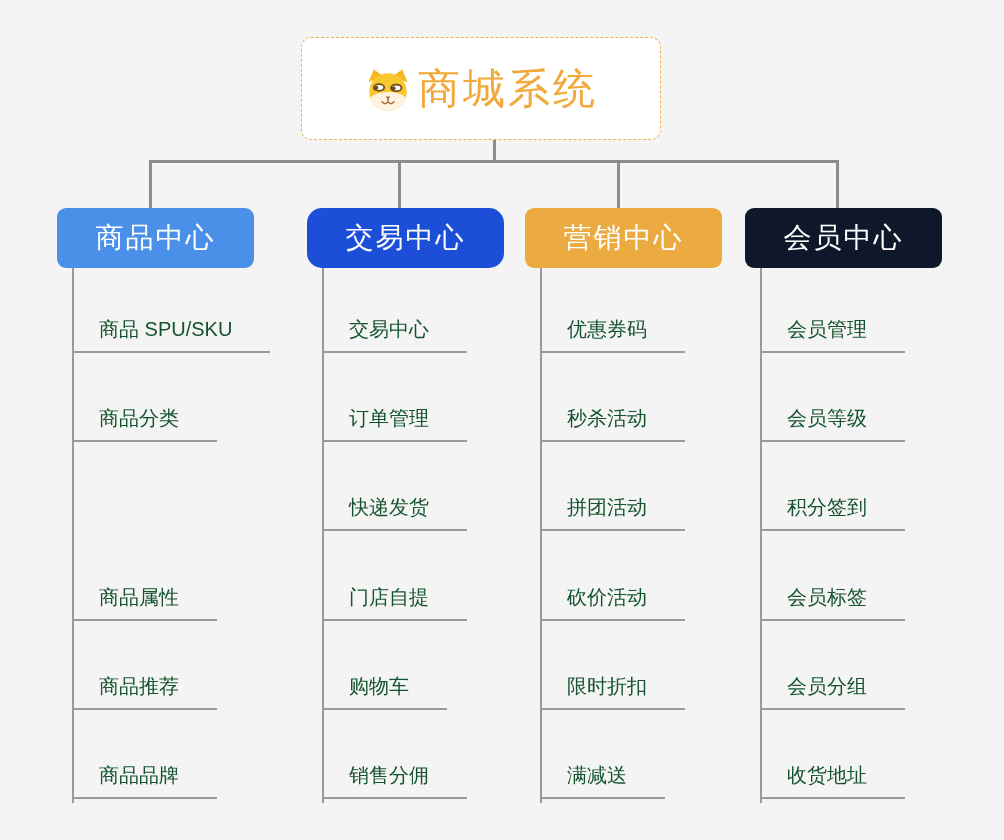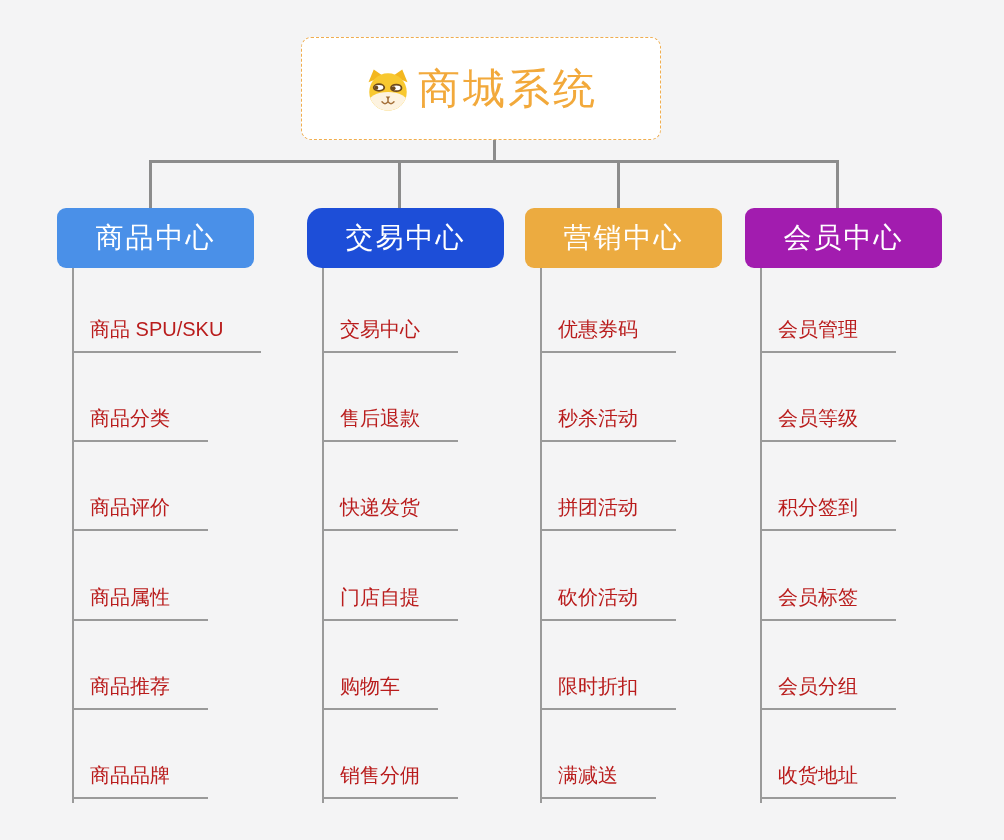--- a/index.html
+++ b/index.html
@@ -33,22 +33,22 @@
   .branch{
     position:absolute;left:0;top:0;width:197px;height:60px;border-radius:9px;
     display:flex;align-items:center;justify-content:center;
     color:#ffffff;font-size:28px;letter-spacing:2px;white-space:nowrap;
     cursor:pointer;
   }
   .spine{position:absolute;left:15px;top:60px;width:2px;height:535px;background:#9a9a9a;}
 
   .leaf{
     position:absolute;left:15px;
-    padding:0 38px 8px 18px;
-    font-size:20px;line-height:28px;color:#b91c1c;white-space:nowrap;
+    padding:0 38px 8px 27px;
+    font-size:20px;line-height:28px;color:#14532d;white-space:nowrap;
     border-bottom:2px solid #9a9a9a;cursor:pointer;
   }
   .leaf.r1{top:107px}.leaf.r2{top:196px}.leaf.r3{top:285px}
   .leaf.r4{top:375px}.leaf.r5{top:464px}.leaf.r6{top:553px}
 </style>
 </head>
 <body>
 
 <div id="stage">
 
@@ -80,50 +80,49 @@
   <div class="line drop d1"></div>
   <div class="line drop d2"></div>
   <div class="line drop d3"></div>
   <div class="line drop d4"></div>
 
   <div class="col c1">
     <div class="branch" style="background-color: rgb(74, 144, 232);">商品中心</div>
     <div class="spine"></div>
     <div class="leaf r1">商品 SPU/SKU</div>
     <div class="leaf r2">商品分类</div>
-    <div class="leaf r3">商品评价</div>
     <div class="leaf r4">商品属性</div>
     <div class="leaf r5">商品推荐</div>
     <div class="leaf r6">商品品牌</div>
   </div>
 
   <div class="col c2">
     <div class="branch" style="background-color: #1d4ed8; border-radius: 15px;">交易中心</div>
     <div class="spine"></div>
     <div class="leaf r1">交易中心</div>
-    <div class="leaf r2">售后退款</div>
+    <div class="leaf r2">订单管理</div>
     <div class="leaf r3">快递发货</div>
     <div class="leaf r5">购物车</div>
     <div class="leaf r4">门店自提</div>
     <div class="leaf r6">销售分佣</div>
   </div>
 
   <div class="col c3">
     <div class="branch" style="background-color: rgb(236, 171, 64); font-family: Liberation Serif, serif;">营销中心</div>
     <div class="spine"></div>
     <div class="leaf r1">优惠券码</div>
     <div class="leaf r2">秒杀活动</div>
     <div class="leaf r3">拼团活动</div>
     <div class="leaf r4">砍价活动</div>
     <div class="leaf r5">限时折扣</div>
     <div class="leaf r6">满减送</div>
   </div>
 
   <div class="col c4">
-    <div class="branch" style="background-color: #a21caf;">会员中心</div>
+    <div class="branch" style="background-color: #0f172a;">会员中心</div>
     <div class="spine"></div>
     <div class="leaf r1">会员管理</div>
     <div class="leaf r2">会员等级</div>
     <div class="leaf r3">积分签到</div>
     <div class="leaf r4">会员标签</div>
     <div class="leaf r5">会员分组</div>
     <div class="leaf r6">收货地址</div>
   </div>
 
 </div>

